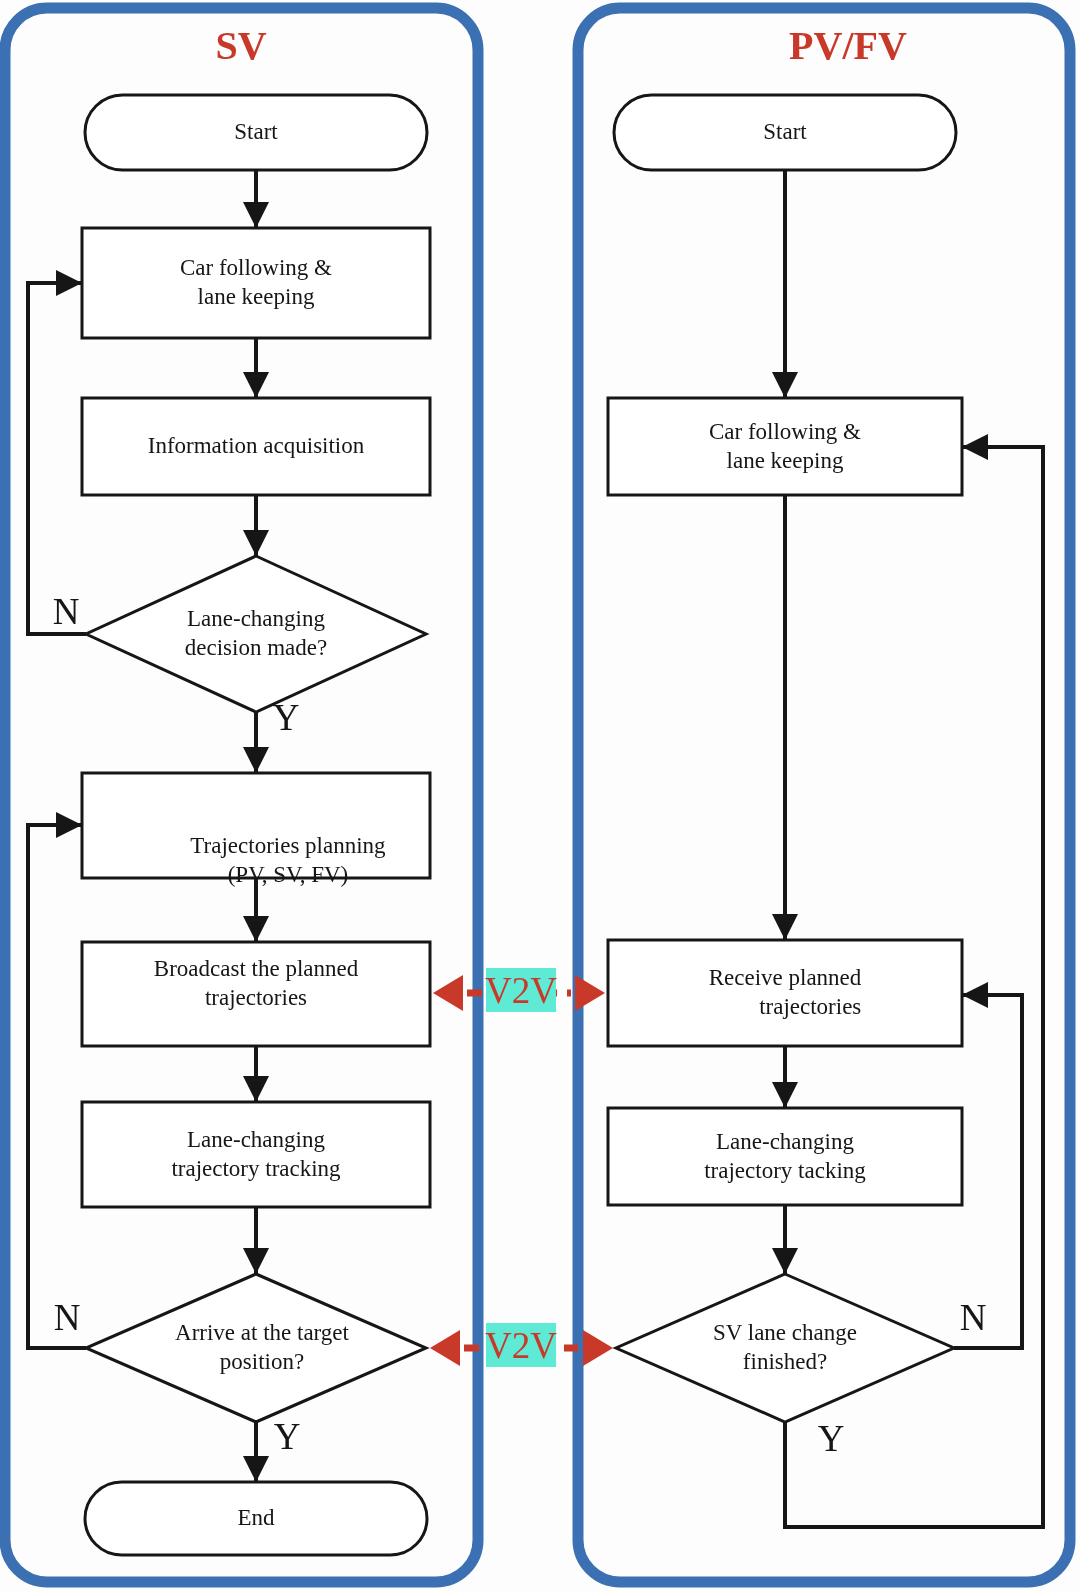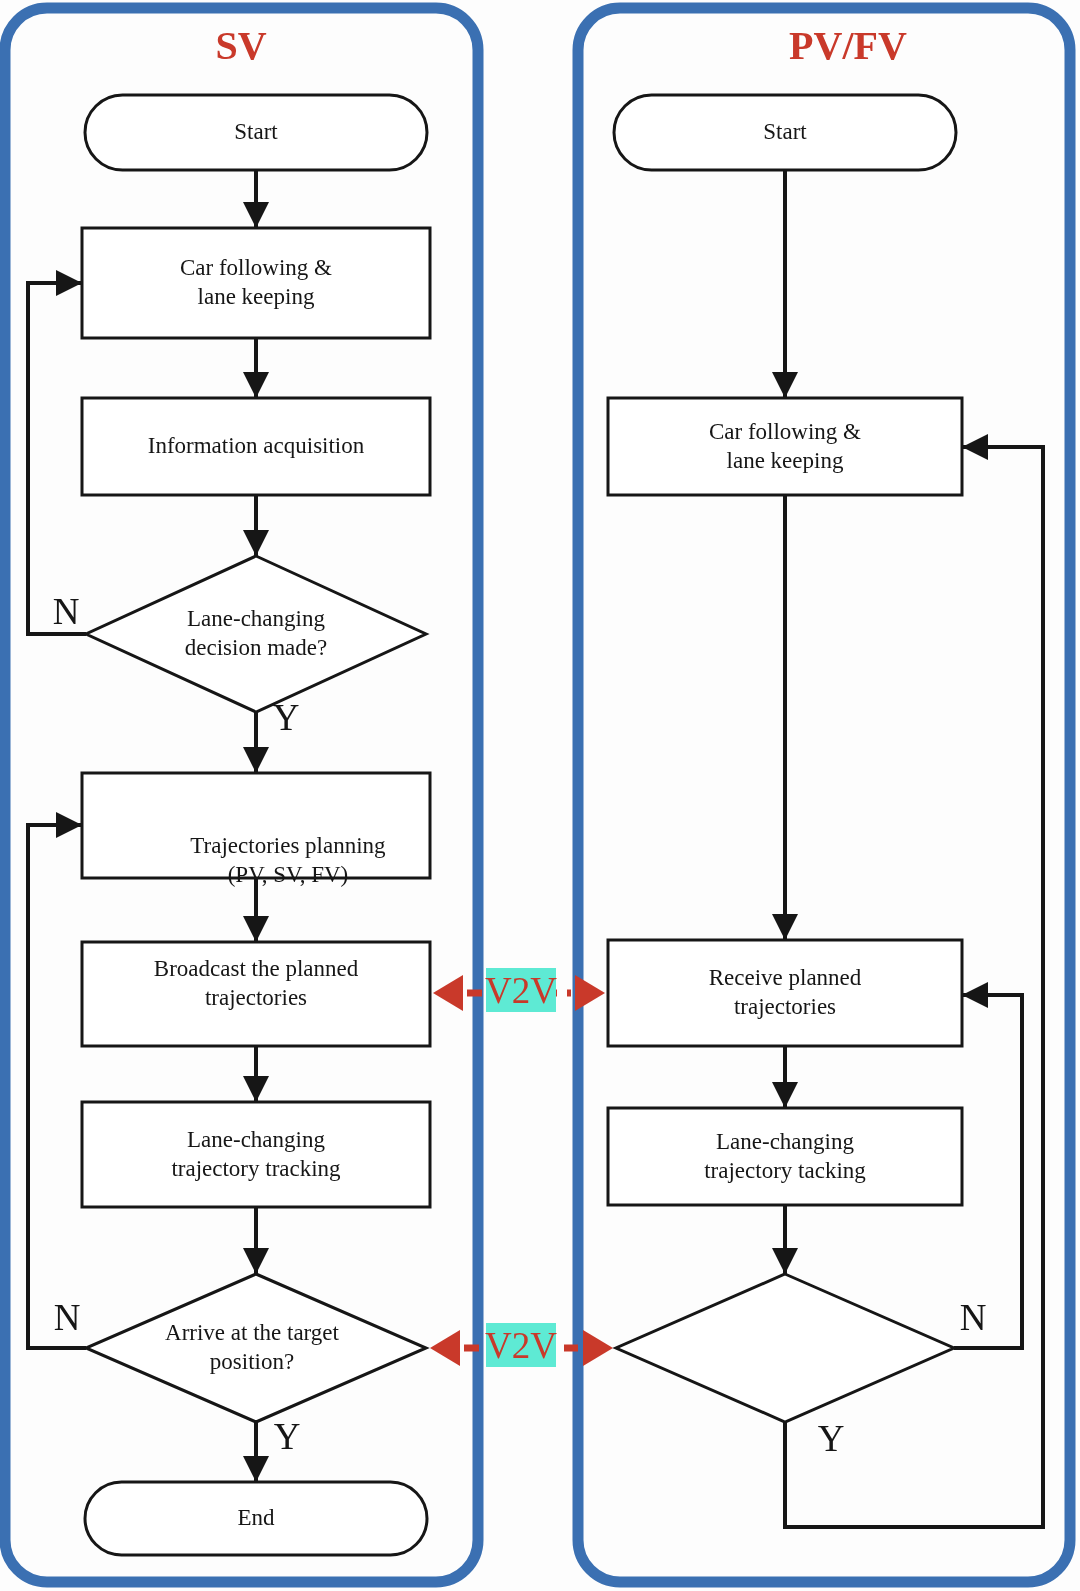--- a/index.html
+++ b/index.html
@@ -101,35 +101,37 @@
 lane keeping</div>
   <div class="txt node-label" style="left:82px;top:398px;width:348px;height:97px;border-radius:25px;">Information acquisition</div>
   <div class="txt node-label" style="left:86px;top:556px;width:340px;height:156px;">Lane-changing
 decision made?</div>
   <div class="txt node-label" style="left:82px;top:773px;width:412px;height:105px;margin-top:35px;">Trajectories planning
 (PV, SV, FV)</div>
   <div class="txt node-label" style="left:82px;top:942px;width:348px;height:84px;">Broadcast the planned
 trajectories</div>
   <div class="txt node-label" style="left:82px;top:1102px;width:348px;height:105px;">Lane-changing
 trajectory tracking</div>
-  <div class="txt node-label" style="left:82px;top:1274px;width:340px;height:148px;">Arrive at the target
+  <div class="txt node-label" style="left:92px;top:1274px;width:340px;height:148px;">Arrive at the target
 position?</div>
   <div class="txt node-label" style="left:85px;top:1482px;width:342px;height:73px;">End</div>
   <div class="txt branch-label" style="left:38px;top:587px;width:56px;height:50px;">N</div>
   <div class="txt branch-label" style="left:260px;top:694px;width:52px;height:48px;">Y</div>
   <div class="txt branch-label" style="left:39px;top:1293px;width:56px;height:50px;">N</div>
   <div class="txt branch-label" style="left:261px;top:1413px;width:52px;height:48px;">Y</div>
 
   <div class="txt title" style="left:596px;top:14px;width:504px;height:64px;">PV/FV</div>
   <div class="txt node-label" style="left:614px;top:95px;width:342px;height:75px;">Start</div>
   <div class="txt node-label" style="left:608px;top:398px;width:354px;height:97px;">Car following &amp;
 lane keeping</div>
-  <div class="txt node-label" style="left:608px;top:940px;width:354px;height:106px;">Receive planned
+  <div class="txt node-label" style="left:608px;top:940px;width:354px;height:106px;text-align:right;">Receive planned
 trajectories</div>
   <div class="txt node-label" style="left:608px;top:1108px;width:354px;height:97px;">Lane-changing
 trajectory tacking</div>
+  <div class="txt node-label" style="left:616px;top:1274px;width:338px;height:148px;">SV lane change
+finished?</div>
   <div class="txt branch-label" style="left:945px;top:1293px;width:56px;height:50px;">N</div>
   <div class="txt branch-label" style="left:805px;top:1415px;width:52px;height:48px;">Y</div>
 
   <div class="txt v2v-label" style="left:486px;top:968px;width:70px;height:44px;">V2V</div>
   <div class="txt v2v-label" style="left:486px;top:1323px;width:70px;height:44px;">V2V</div>
 
 </div>
 
 </body></html>

